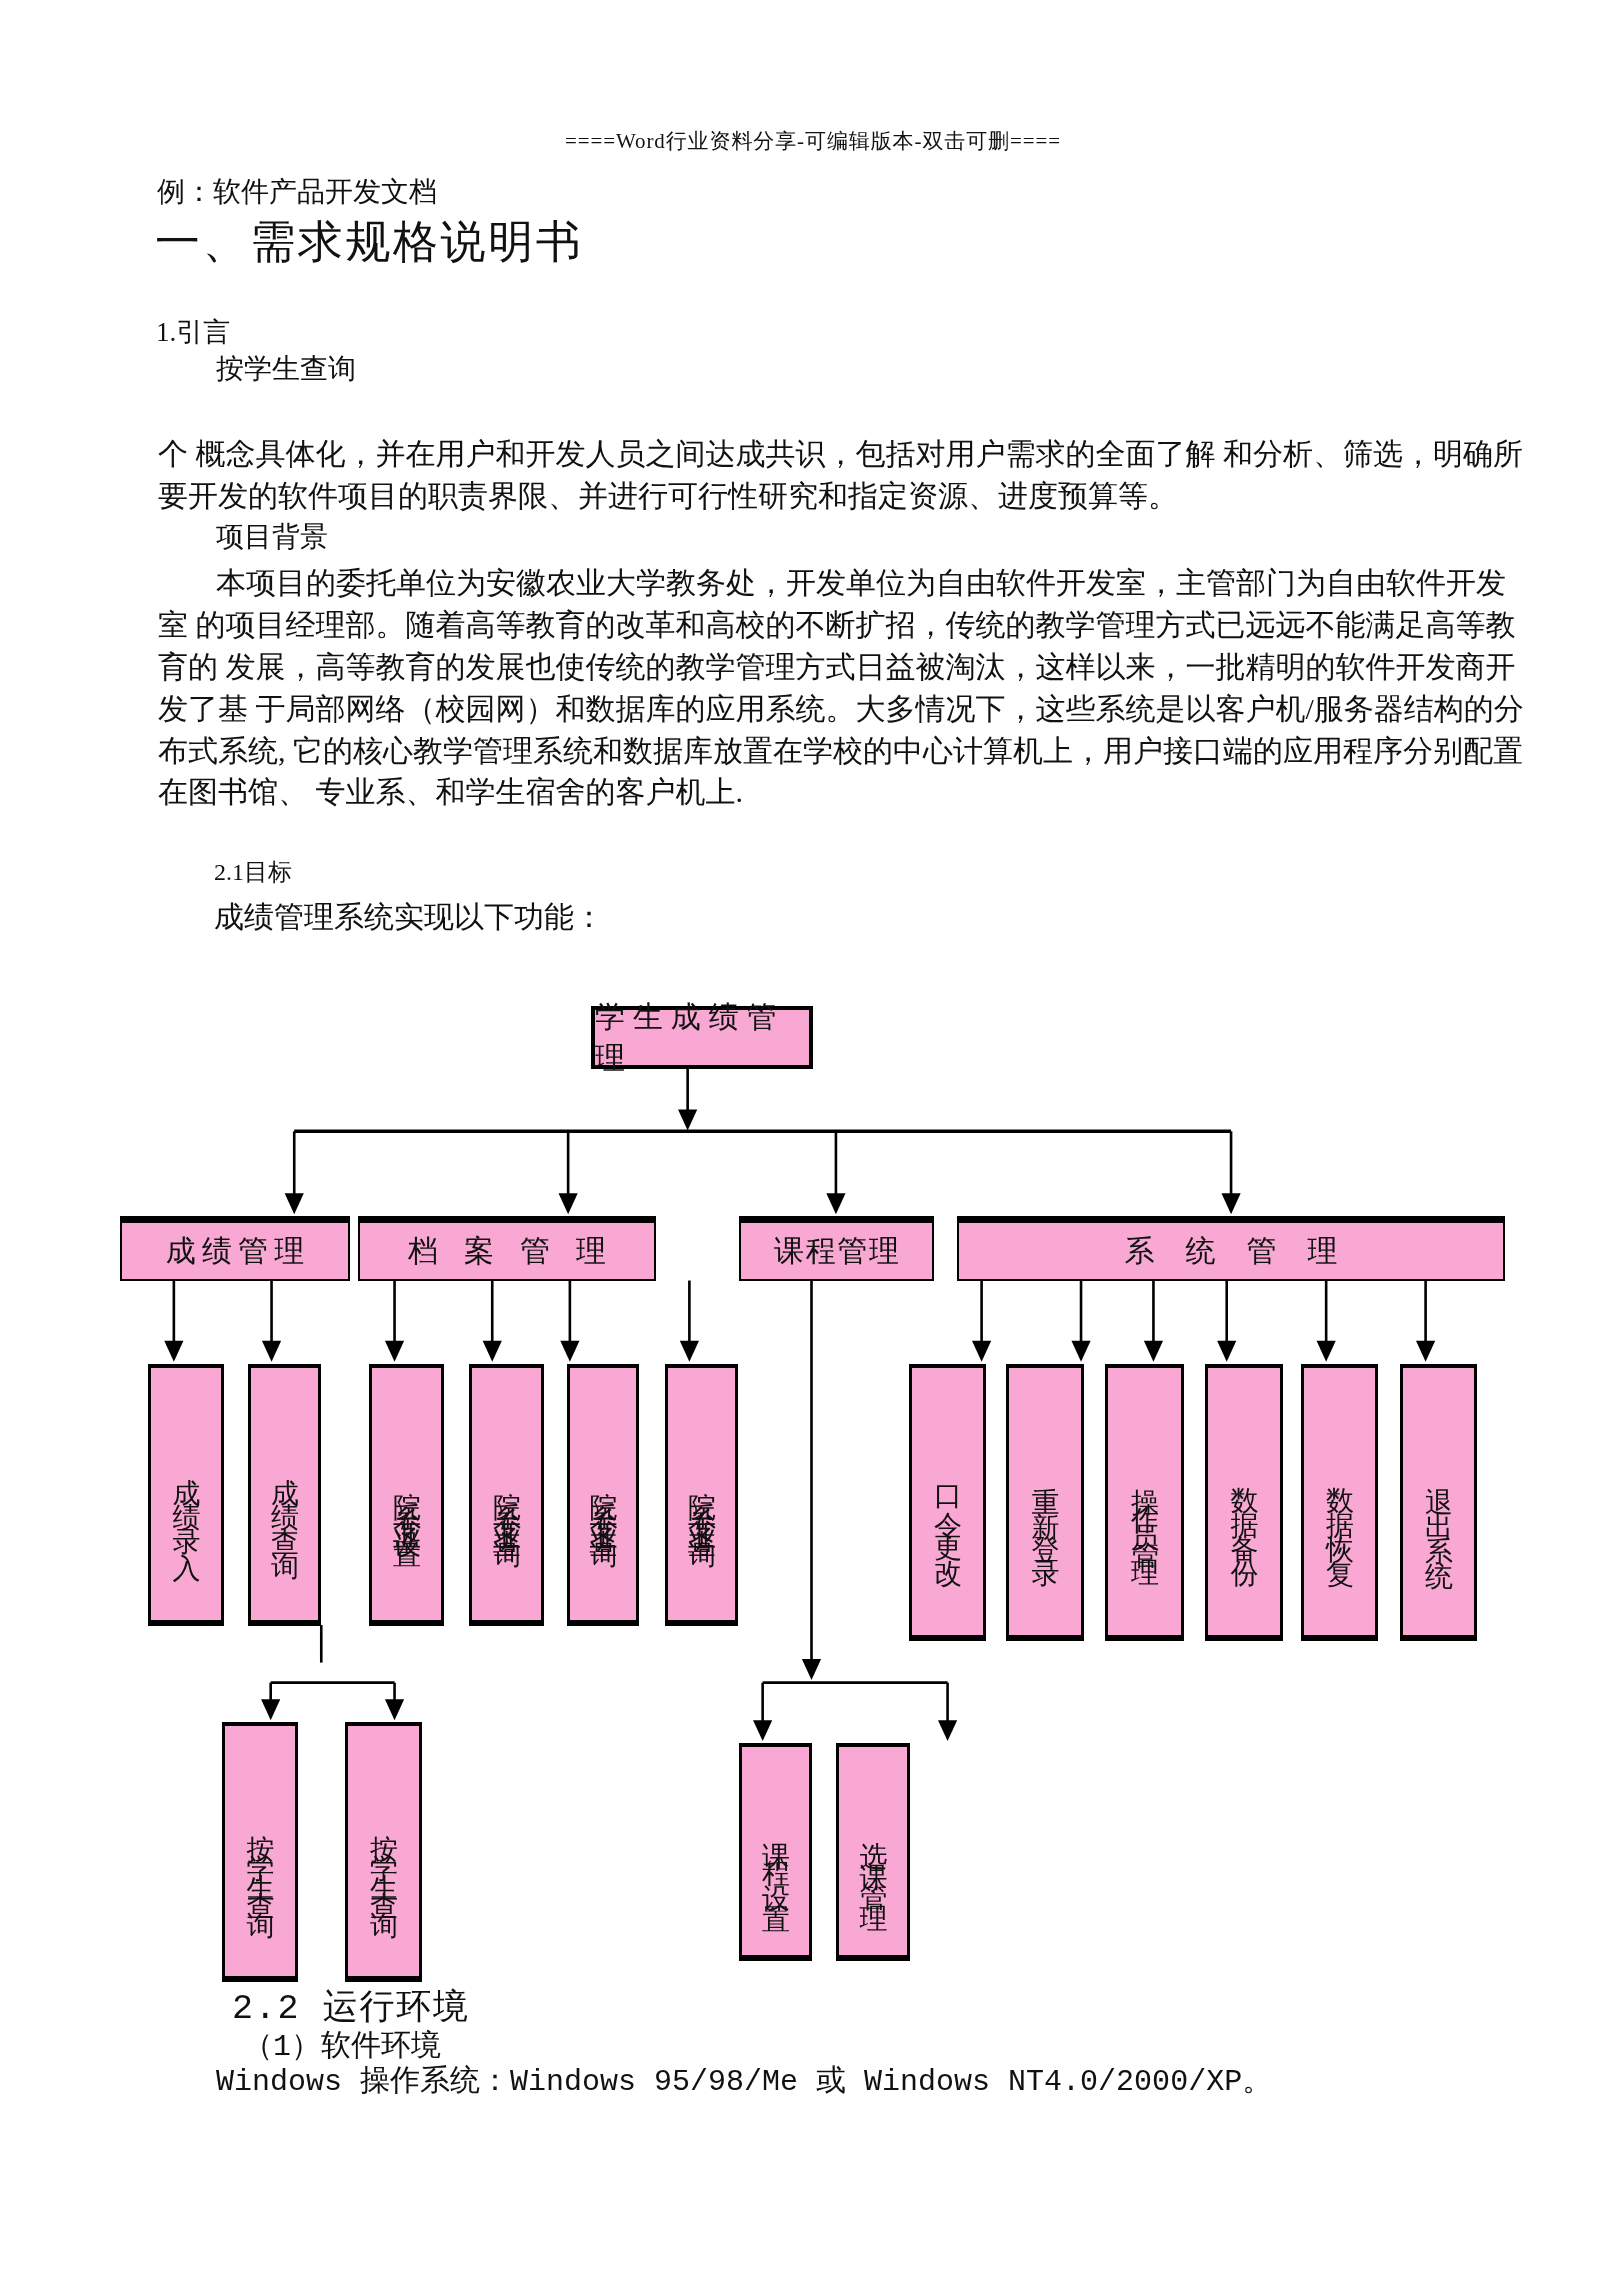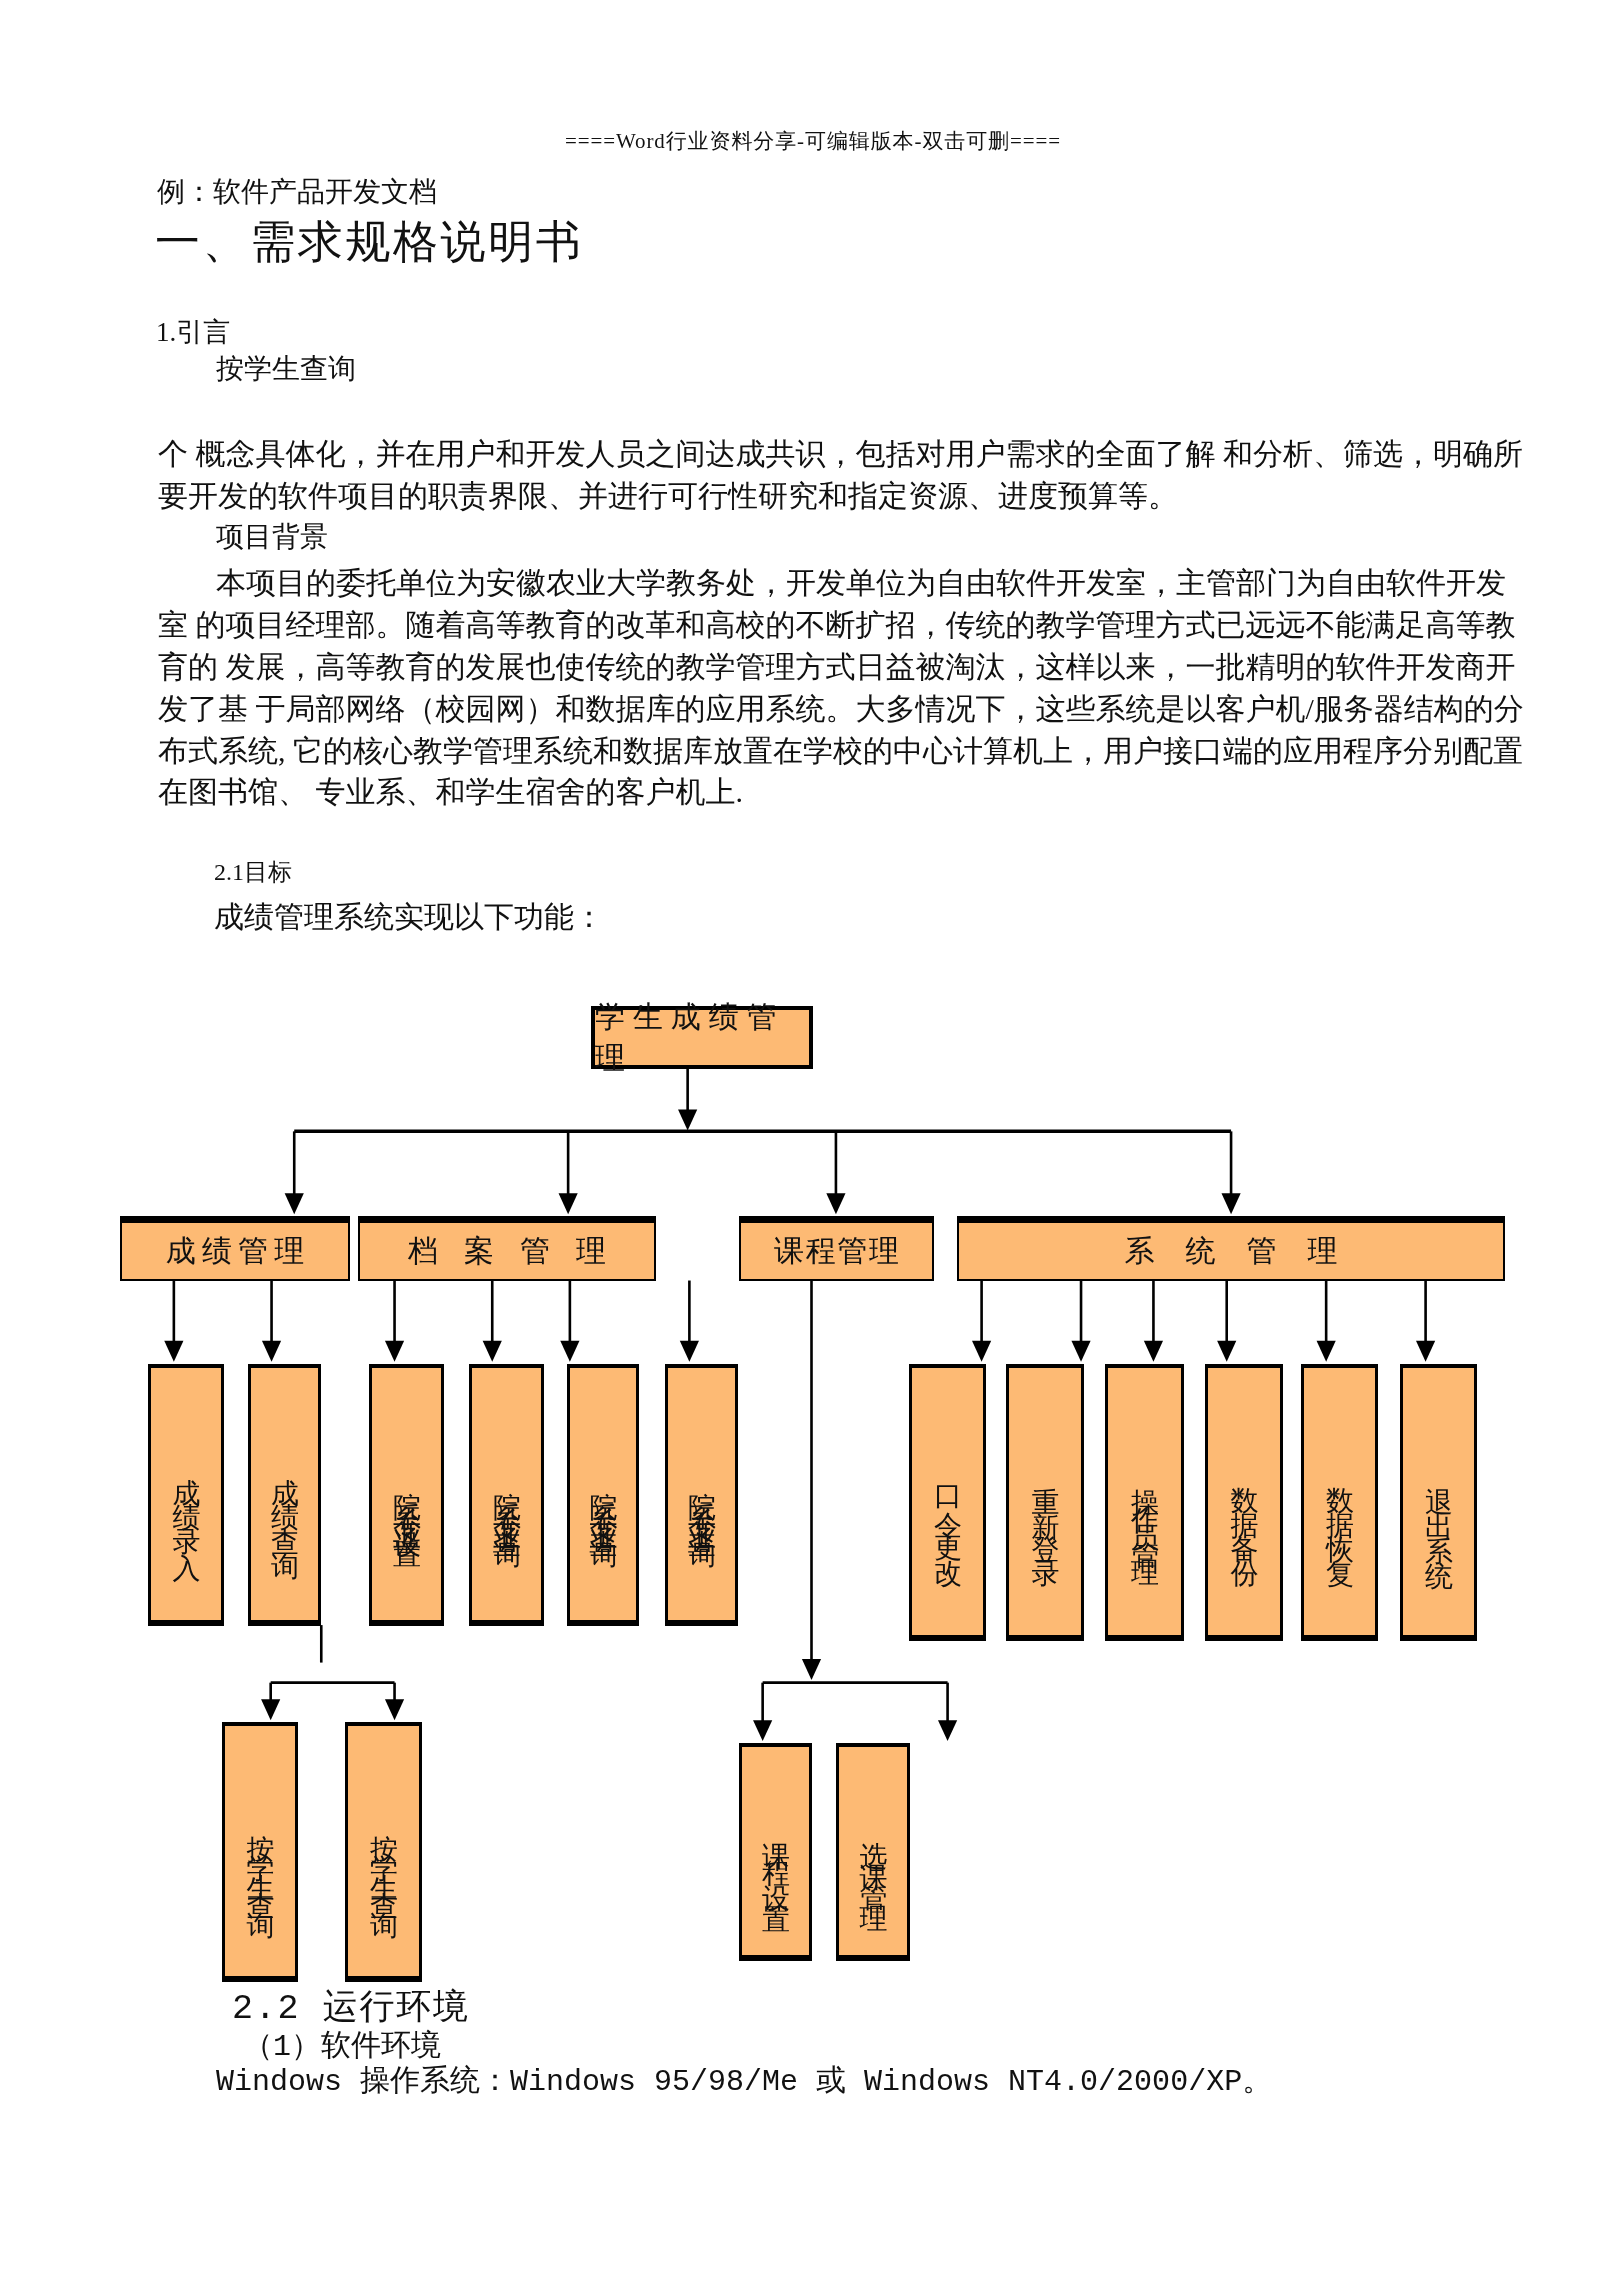--- a/index.html
+++ b/index.html
@@ -22,21 +22,21 @@
   .body-line{font-size:30px;}
   .goal-h{font-size:24px;}
   .goal-line{font-size:30px;}
   .env-h{font-size:35px;letter-spacing:1.7px;}
   .env-sub{font-size:30px;}
   .env-line{font-size:30px;}
 
   svg.wires{position:absolute;left:0;top:0;}
 
   .fbox{
-    position:absolute;box-sizing:border-box;background:#fdba74;
+    position:absolute;box-sizing:border-box;background:#f9a8d4;
     border:3.5px solid #000;
     display:flex;align-items:center;justify-content:center;
   }
   .r0{border-width:4.4px;}
   .r2{border-width:7px 2.6px 2.6px 2.6px;}
   .v{border-width:4.4px 3.5px 6.1px 3.5px;}
   .hlabel{font-size:30px;display:block;}
   .ls2{letter-spacing:1.7px;margin-right:-1.7px;}
   .ls6{letter-spacing:6.1px;margin-right:-6.1px;}
   .ls8{letter-spacing:7.9px;margin-right:-7.9px;}

